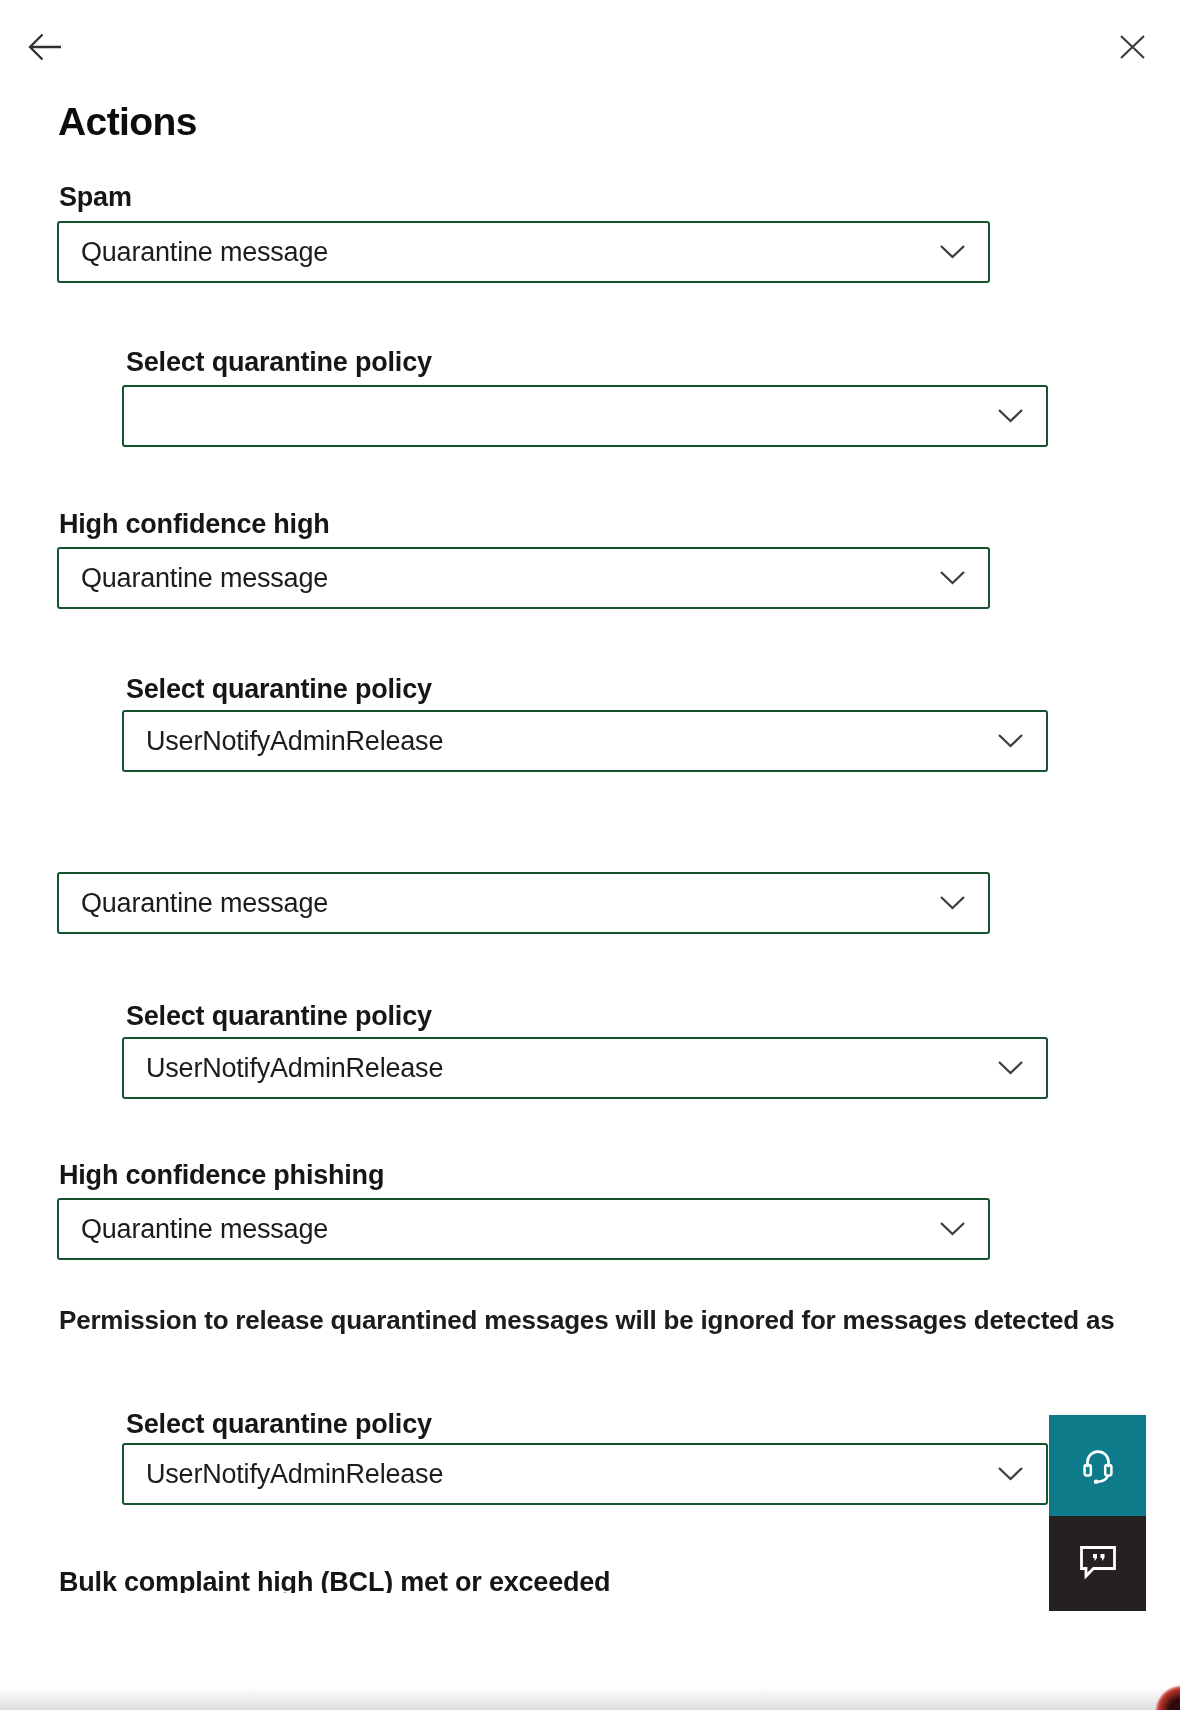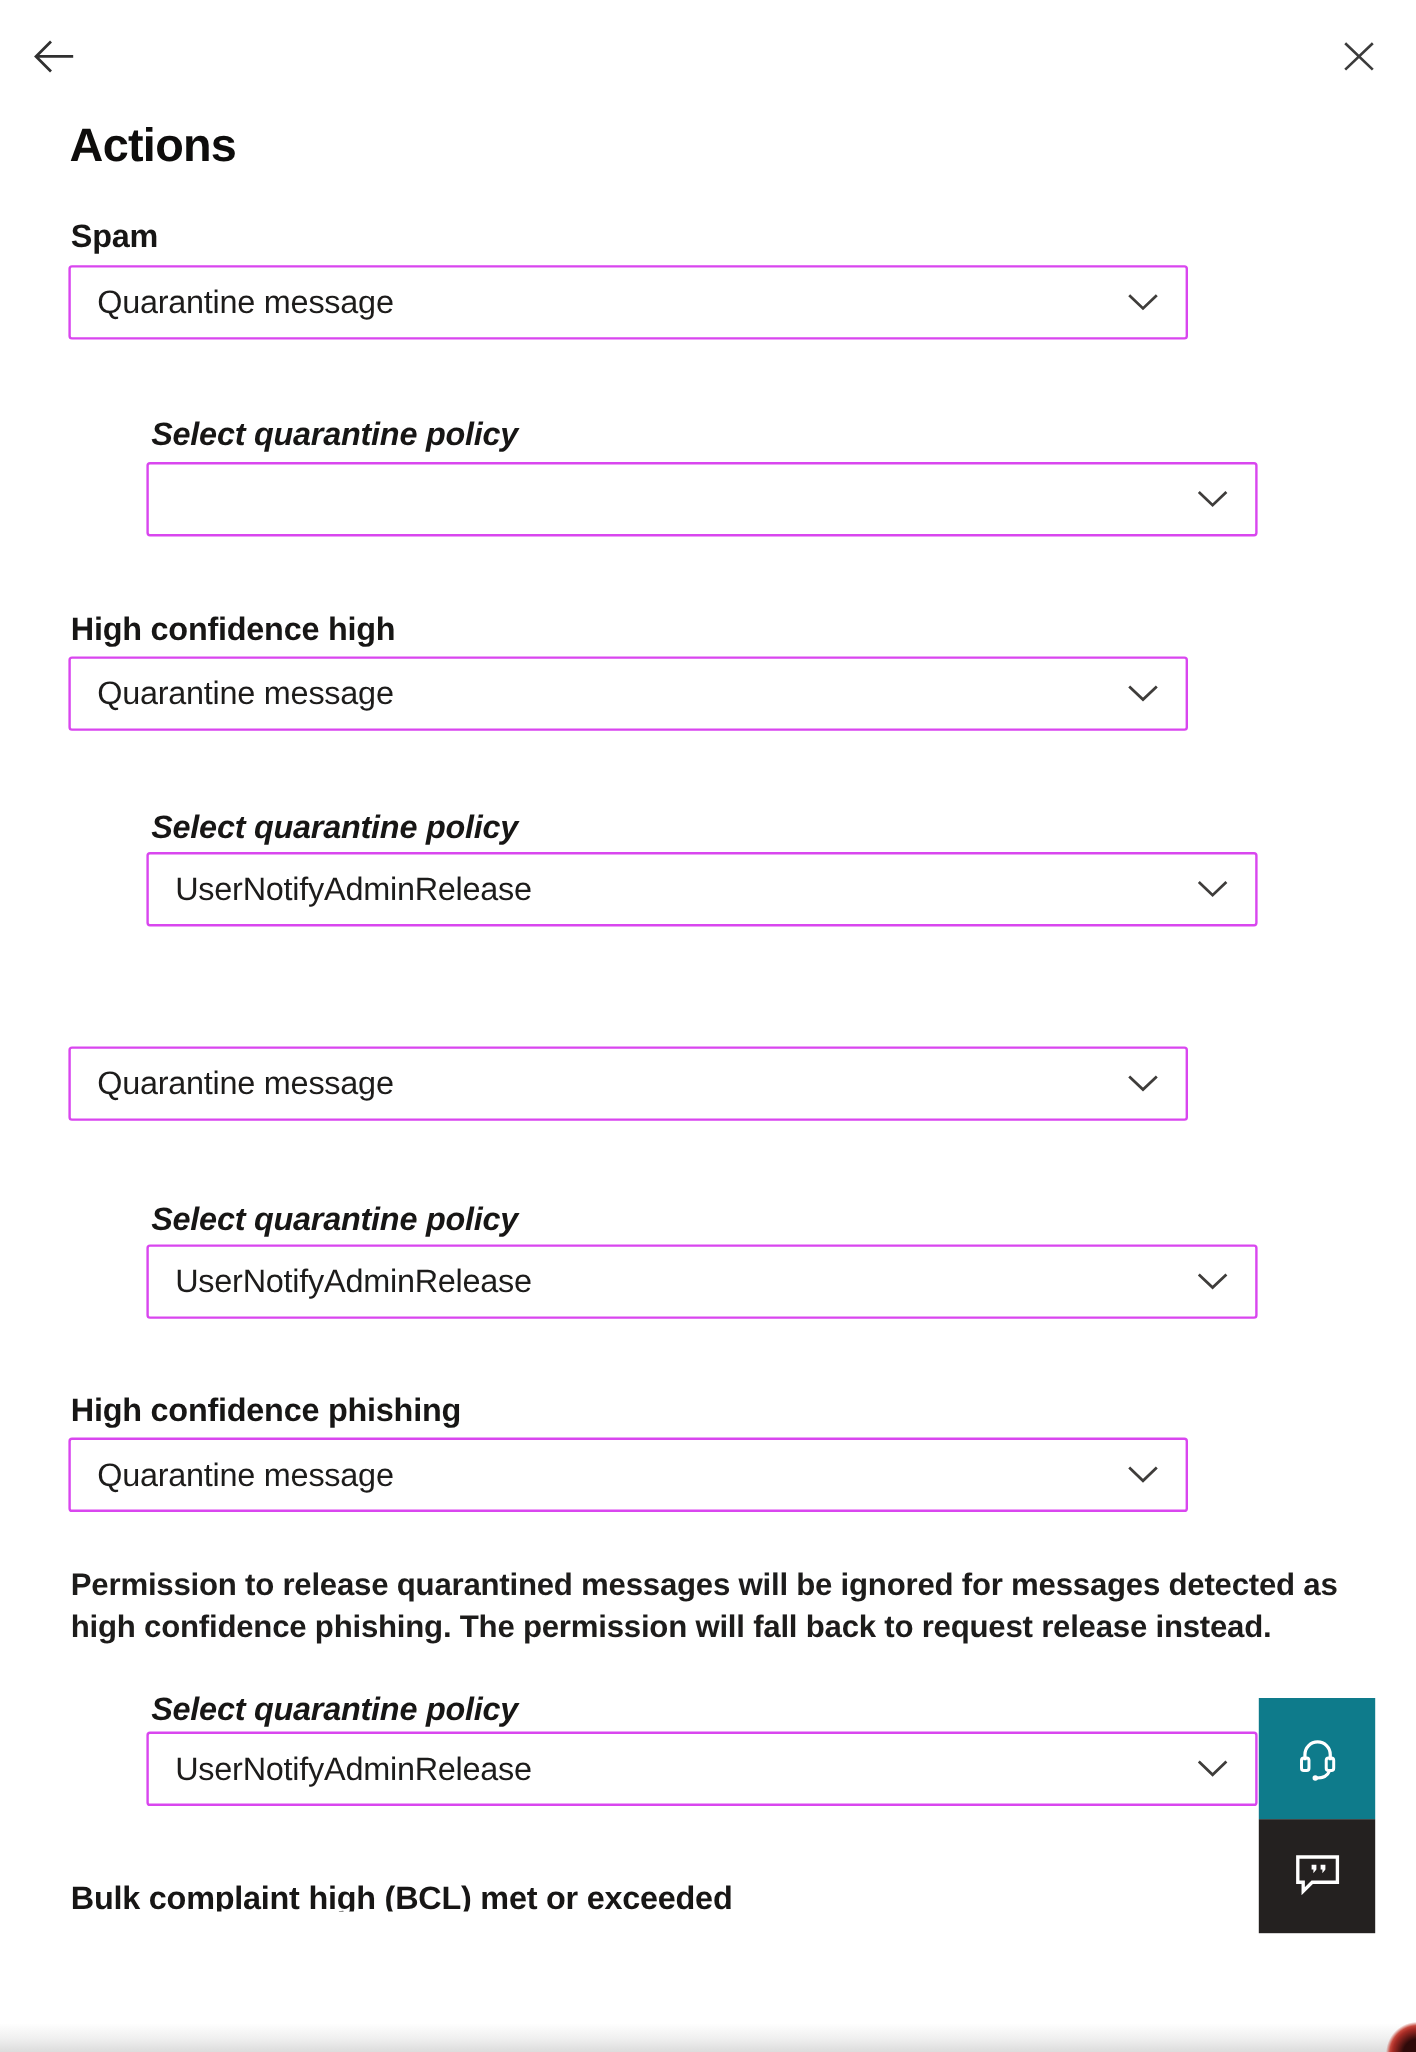--- a/index.html
+++ b/index.html
@@ -14,25 +14,25 @@
   #back-btn  { left:26px; top:30px; width:38px; height:36px; }
   #close-btn { left:1114px; top:32px; width:36px; height:32px; }
 
   
   .page-title { position:absolute; left:58px; top:100px; font-size:39px; font-weight:700;
                 color:#0e0d0c; letter-spacing:-0.6px; }
 
   
   .lbl { position:absolute; font-size:27px; font-weight:600; color:#171615; letter-spacing:-0.2px;text-align:center; }
   .lbl.main { left:59px; }
-  .lbl.sub  { left:126px;font-style:italic; }
+  .lbl.sub  { left:126px; }
 
   
   .dd { position:absolute; box-sizing:border-box; height:62px; background:#fff;
-        border:2px solid #d946ef; border-radius:3px; display:flex; align-items:center;
+        border:2px solid #14532d; border-radius:3px; display:flex; align-items:center;
         padding:0 64px 0 22px; font-size:27px; color:#1d1c1b; letter-spacing:-0.2px; cursor:pointer; }
   .dd.main { left:57px;  width:933px; }
   .dd.sub  { left:122px; width:926px; }
   .dd .chev { position:absolute; right:22px; top:50%; transform:translateY(-50%); line-height:0; }
 
   
   .note { position:absolute; left:59px; top:1303px; width:1060px; font-size:26px;
           line-height:35px; color:#1d1c1b; letter-spacing:-0.2px;font-weight:bold; }
 
   
@@ -140,21 +140,20 @@
   <span>Quarantine message</span>
   <span class="chev">
     <svg width="27" height="16" viewBox="0 0 27 16">
         <path d="M2 2 L13.5 13 L25 2" stroke="#3f3d3b" stroke-width="2.3" fill="none"></path>
       </svg>
   </span>
 </div>
 
 <div class="note">
   <div>Permission to release quarantined messages will be ignored for messages detected as</div>
-  <div>high confidence phishing. The permission will fall back to request release instead.</div>
 </div>
 
 <div class="lbl sub" style="top:1409px">Select quarantine policy</div>
 <div class="dd sub" style="top:1443px">
   <span>UserNotifyAdminRelease</span>
   <span class="chev">
     <svg width="27" height="16" viewBox="0 0 27 16">
         <path d="M2 2 L13.5 13 L25 2" stroke="#3f3d3b" stroke-width="2.3" fill="none"></path>
       </svg>
   </span>

